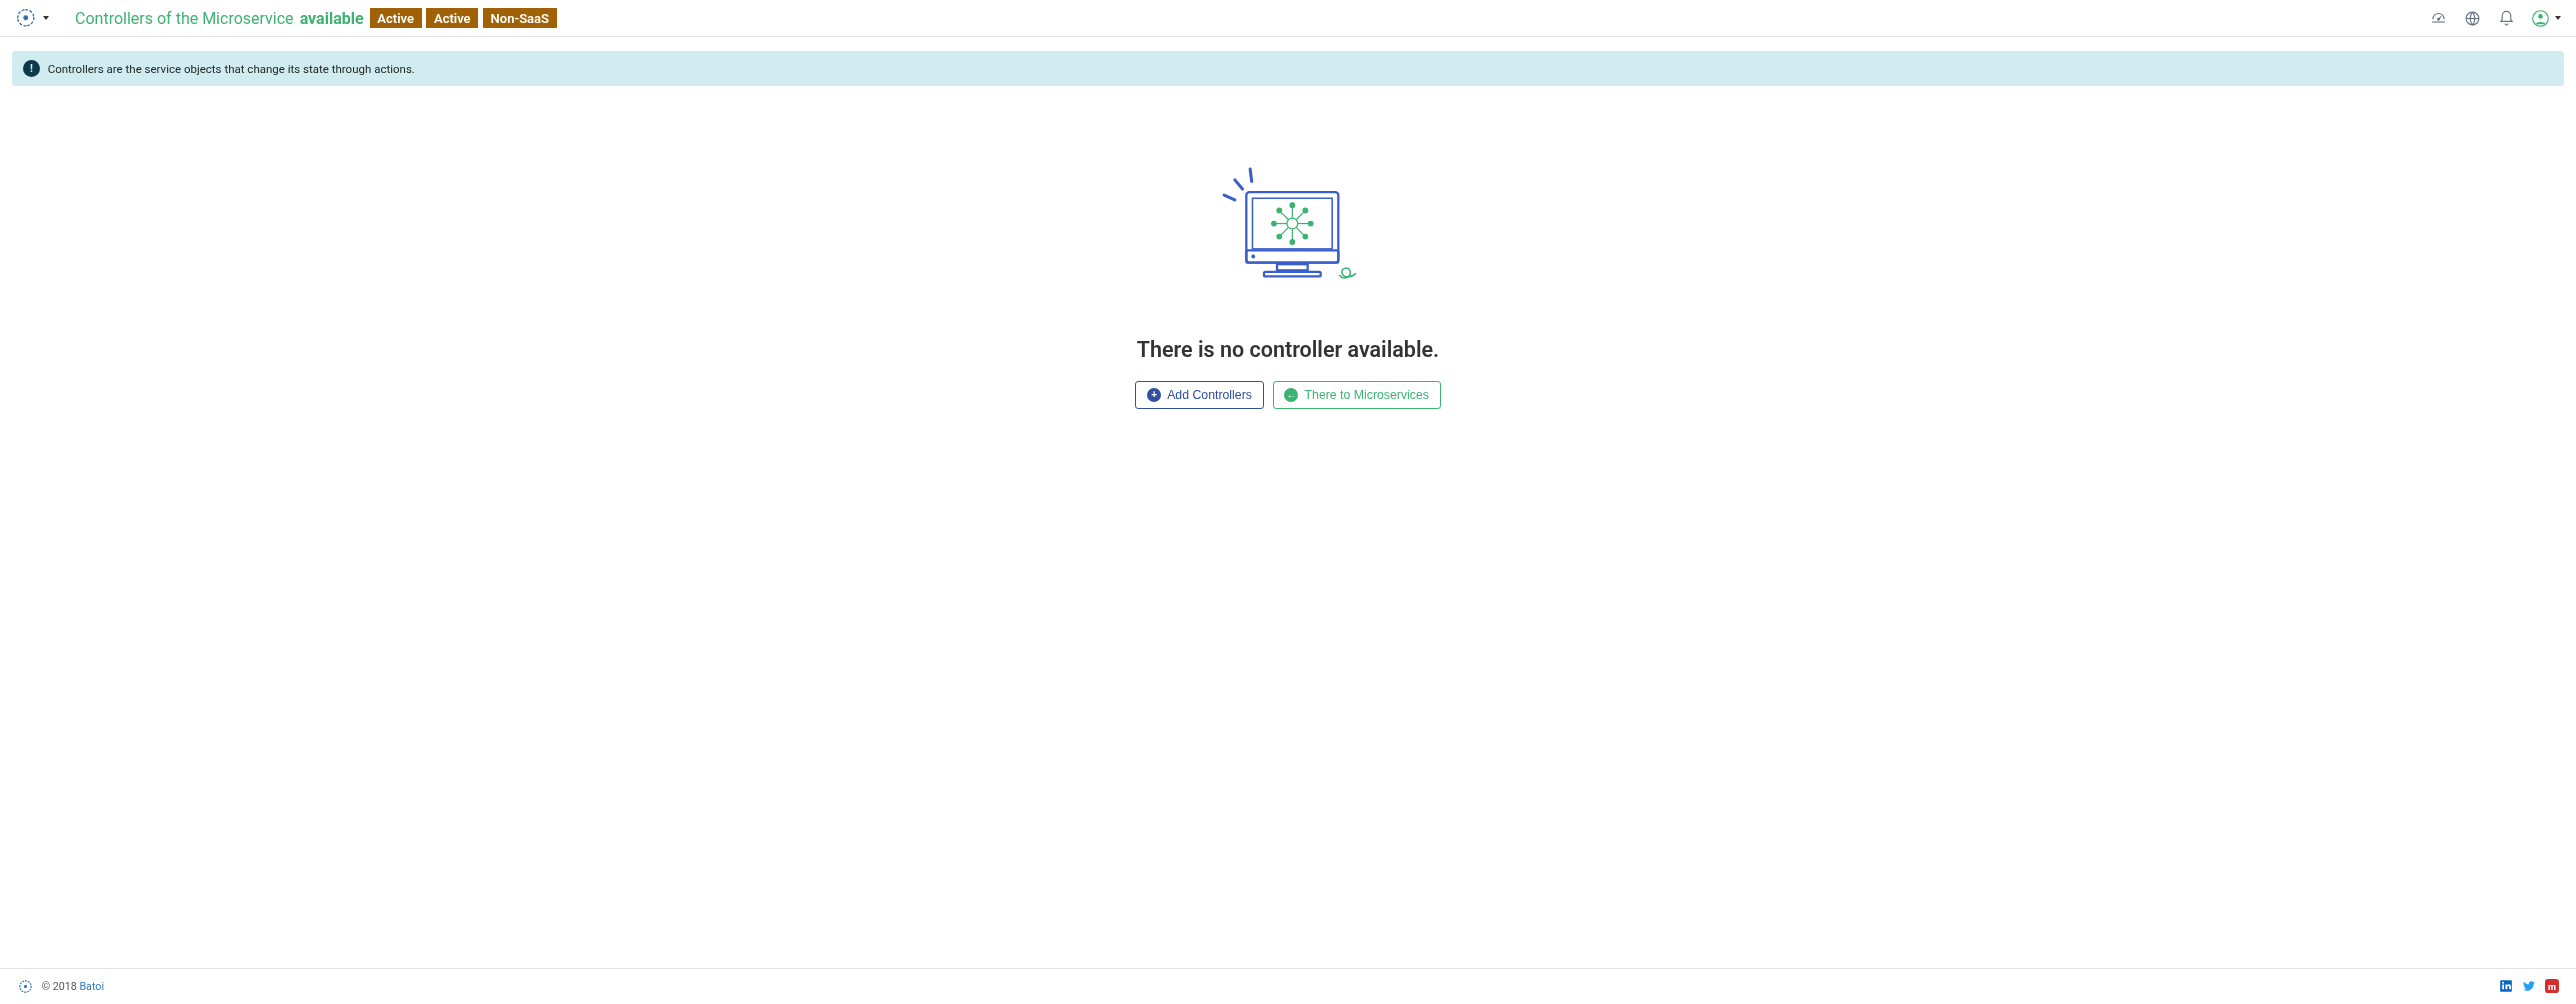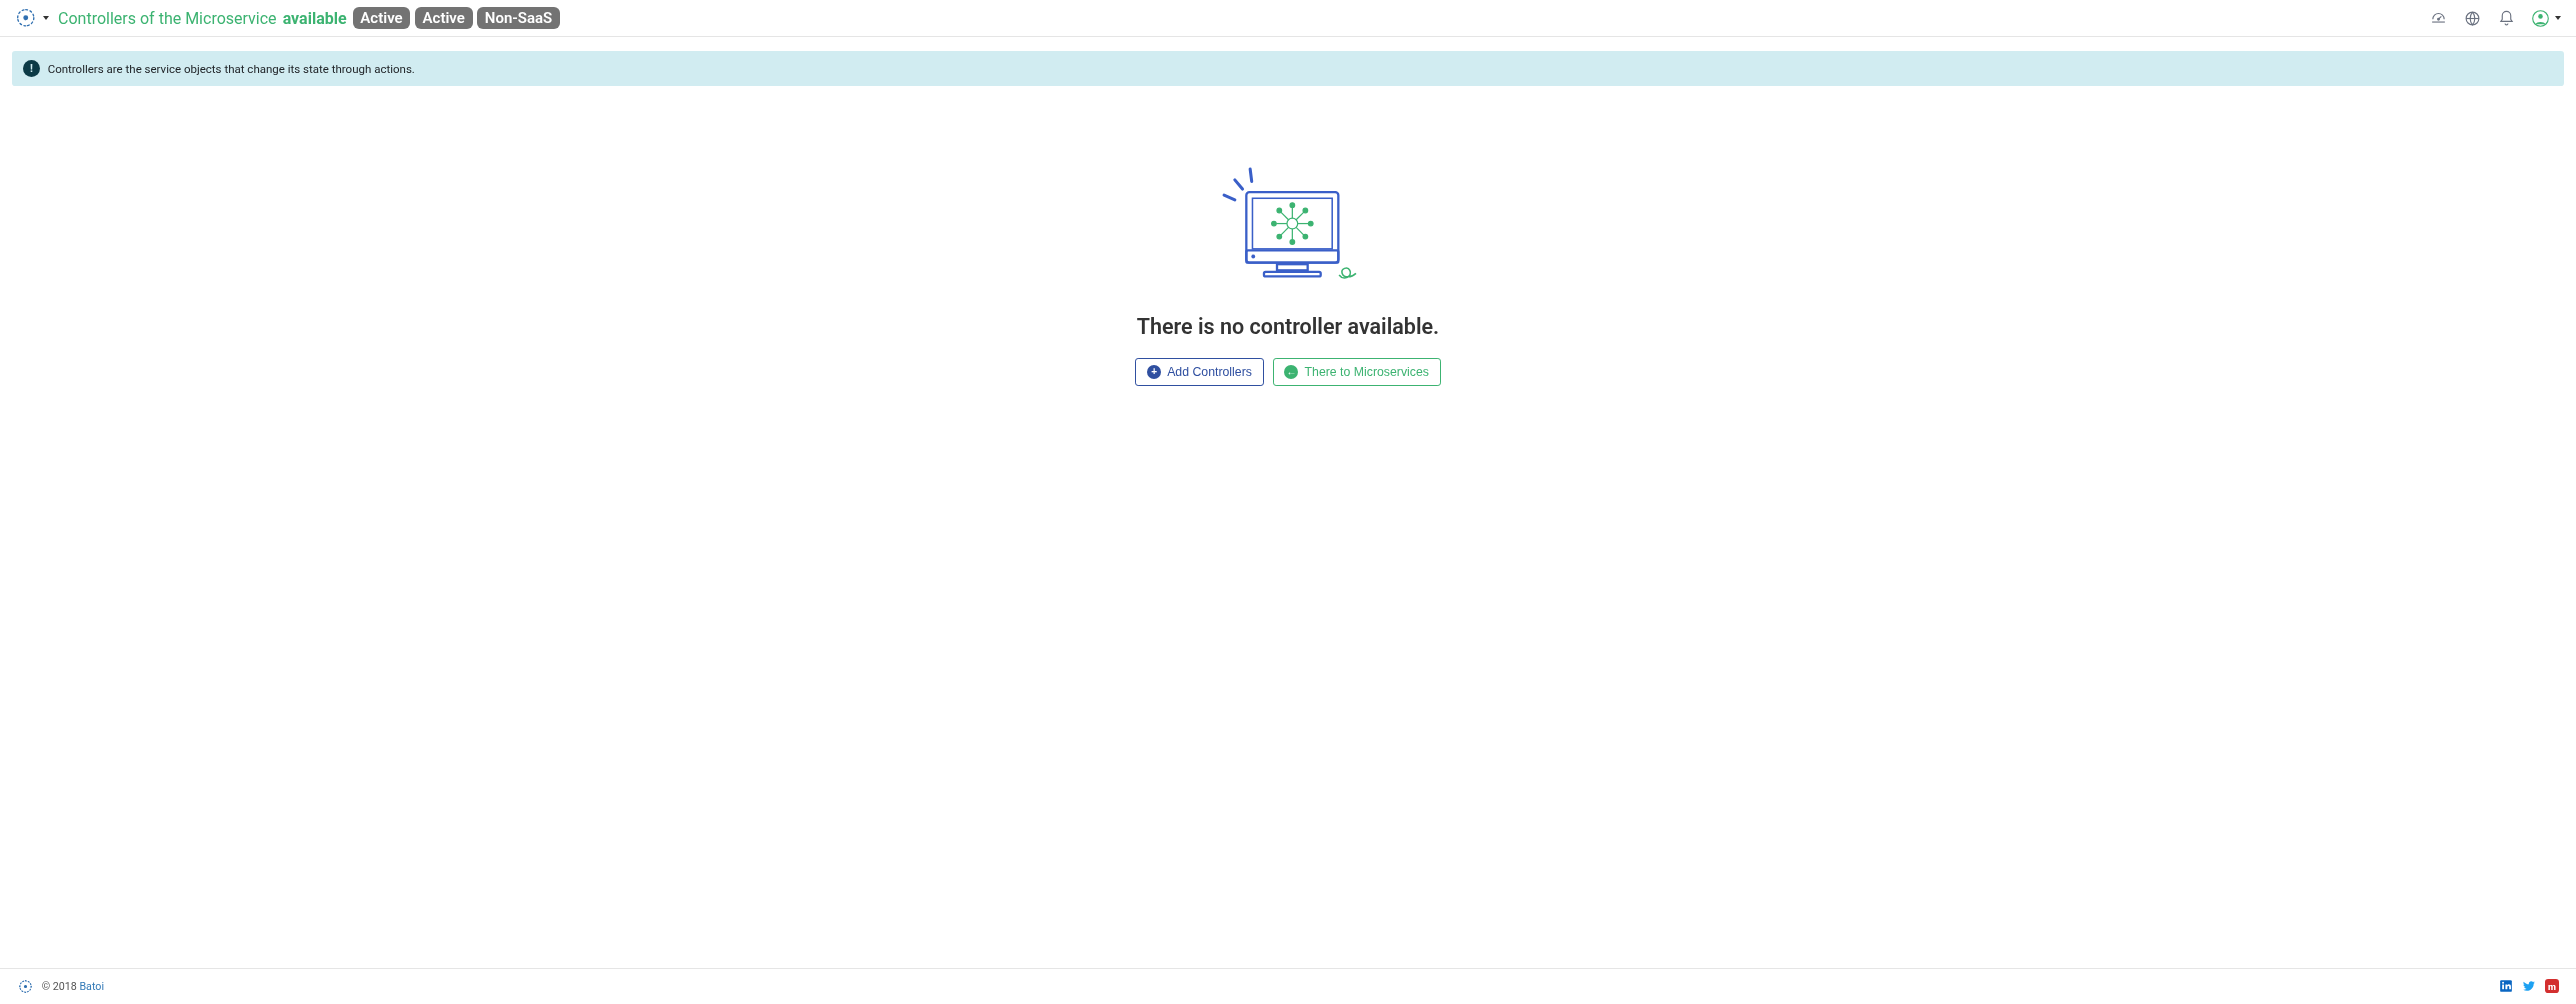--- a/index.html
+++ b/index.html
@@ -13,21 +13,21 @@
     }
     
     .header {
       display: flex;
       align-items: center;
       justify-content: space-between;
       padding: 6.1px 15.3px;
       border-bottom: 0.8px solid #e5e5e5;
       min-height: 37px;
     }
-    .header-left { display: flex; align-items: center; gap: 0; }
+    .header-left { display: flex; align-items: center; gap: 17px; }
     .logo-group { display: flex; align-items: center; gap: 4.6px; cursor: pointer; }
     .logo-group svg { width: 21.5px; height: 21.5px; }
     .caret-down {
       width: 0; height: 0;
       border-left: 3.8px solid transparent;
       border-right: 3.8px solid transparent;
       border-top: 4.6px solid #333;
       margin-left: 1.5px;
     }
     .title-wrapper {
@@ -35,26 +35,26 @@
       align-items: center;
       gap: 6.1px;
       margin-left: 9.2px;
       font-size: 16px;
       color: #3cb371;
       font-weight: 400;
     }
     .title-wrapper .svc-name { font-weight: 700; }
     .badges { display: flex; gap: 4.6px; }
     .badge {
-      background: #737373;
+      background: #a16207;
       color: #fff;
-      font-size: 15px;
+      font-size: 13px;
       font-weight: 600;
       padding: 2.3px 7.7px;
-      border-radius: 6px;
+      border-radius: 0;
     }
     .header-right { display: flex; align-items: center; gap: 17px; }
     .header-icon { width: 17px; height: 17px; fill: none; stroke: #6b7280; stroke-width: 1.6; cursor: pointer; }
     .user-dropdown { display: flex; align-items: center; gap: 4.6px; cursor: pointer; }
     .user-avatar { width: 17px; height: 17px; }
     
     .content { flex: 1; padding: 14px 12.3px 0; }
     .info-banner {
       background: #d1ecf1;
       border-radius: 3.1px;
@@ -73,21 +73,21 @@
       font-weight: 700; font-size: 10.7px;
       flex-shrink: 0;
     }
     
     .empty-state {
       text-align: center;
       margin-top: 77px;
     }
     .empty-illustration { display: inline-block; }
     .empty-heading {
-      margin-top: 10px;
+      margin-top: 33px;
       font-size: 21.5px;
       color: #333;
       font-weight: 600;
     }
     .empty-actions {
       margin-top: 18.4px;
       display: flex;
       justify-content: center;
       gap: 9.2px;
     }

